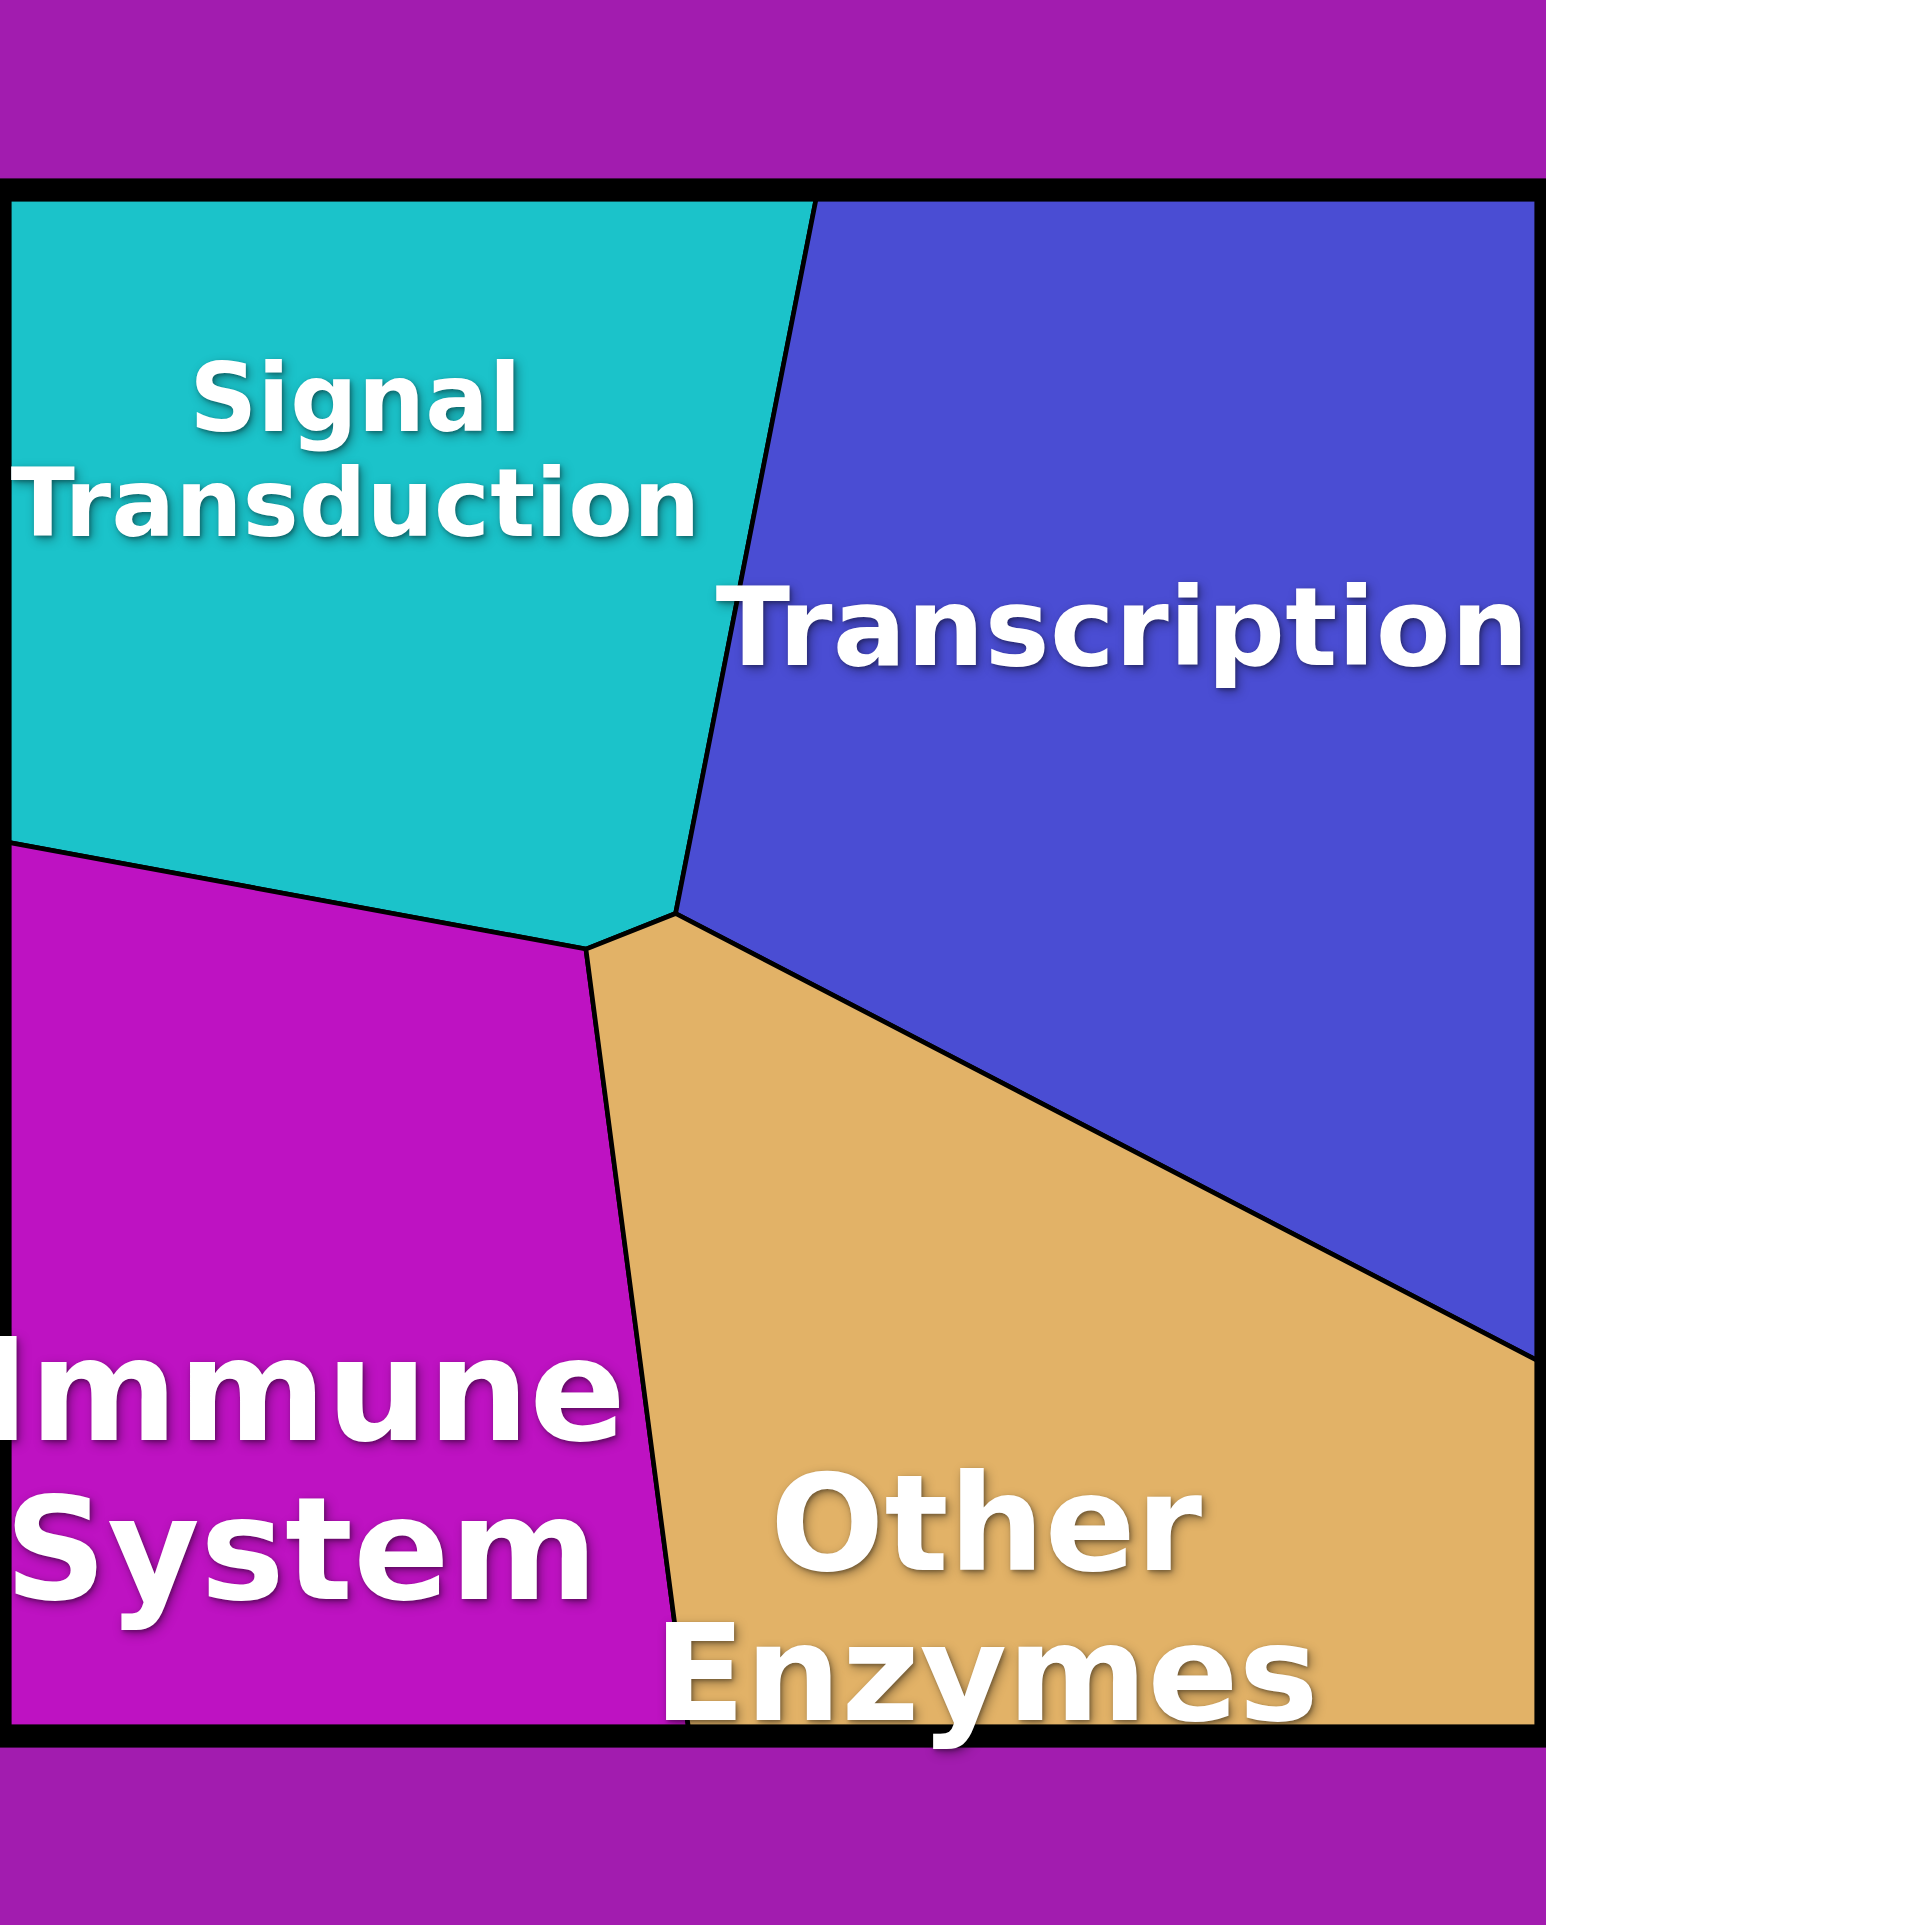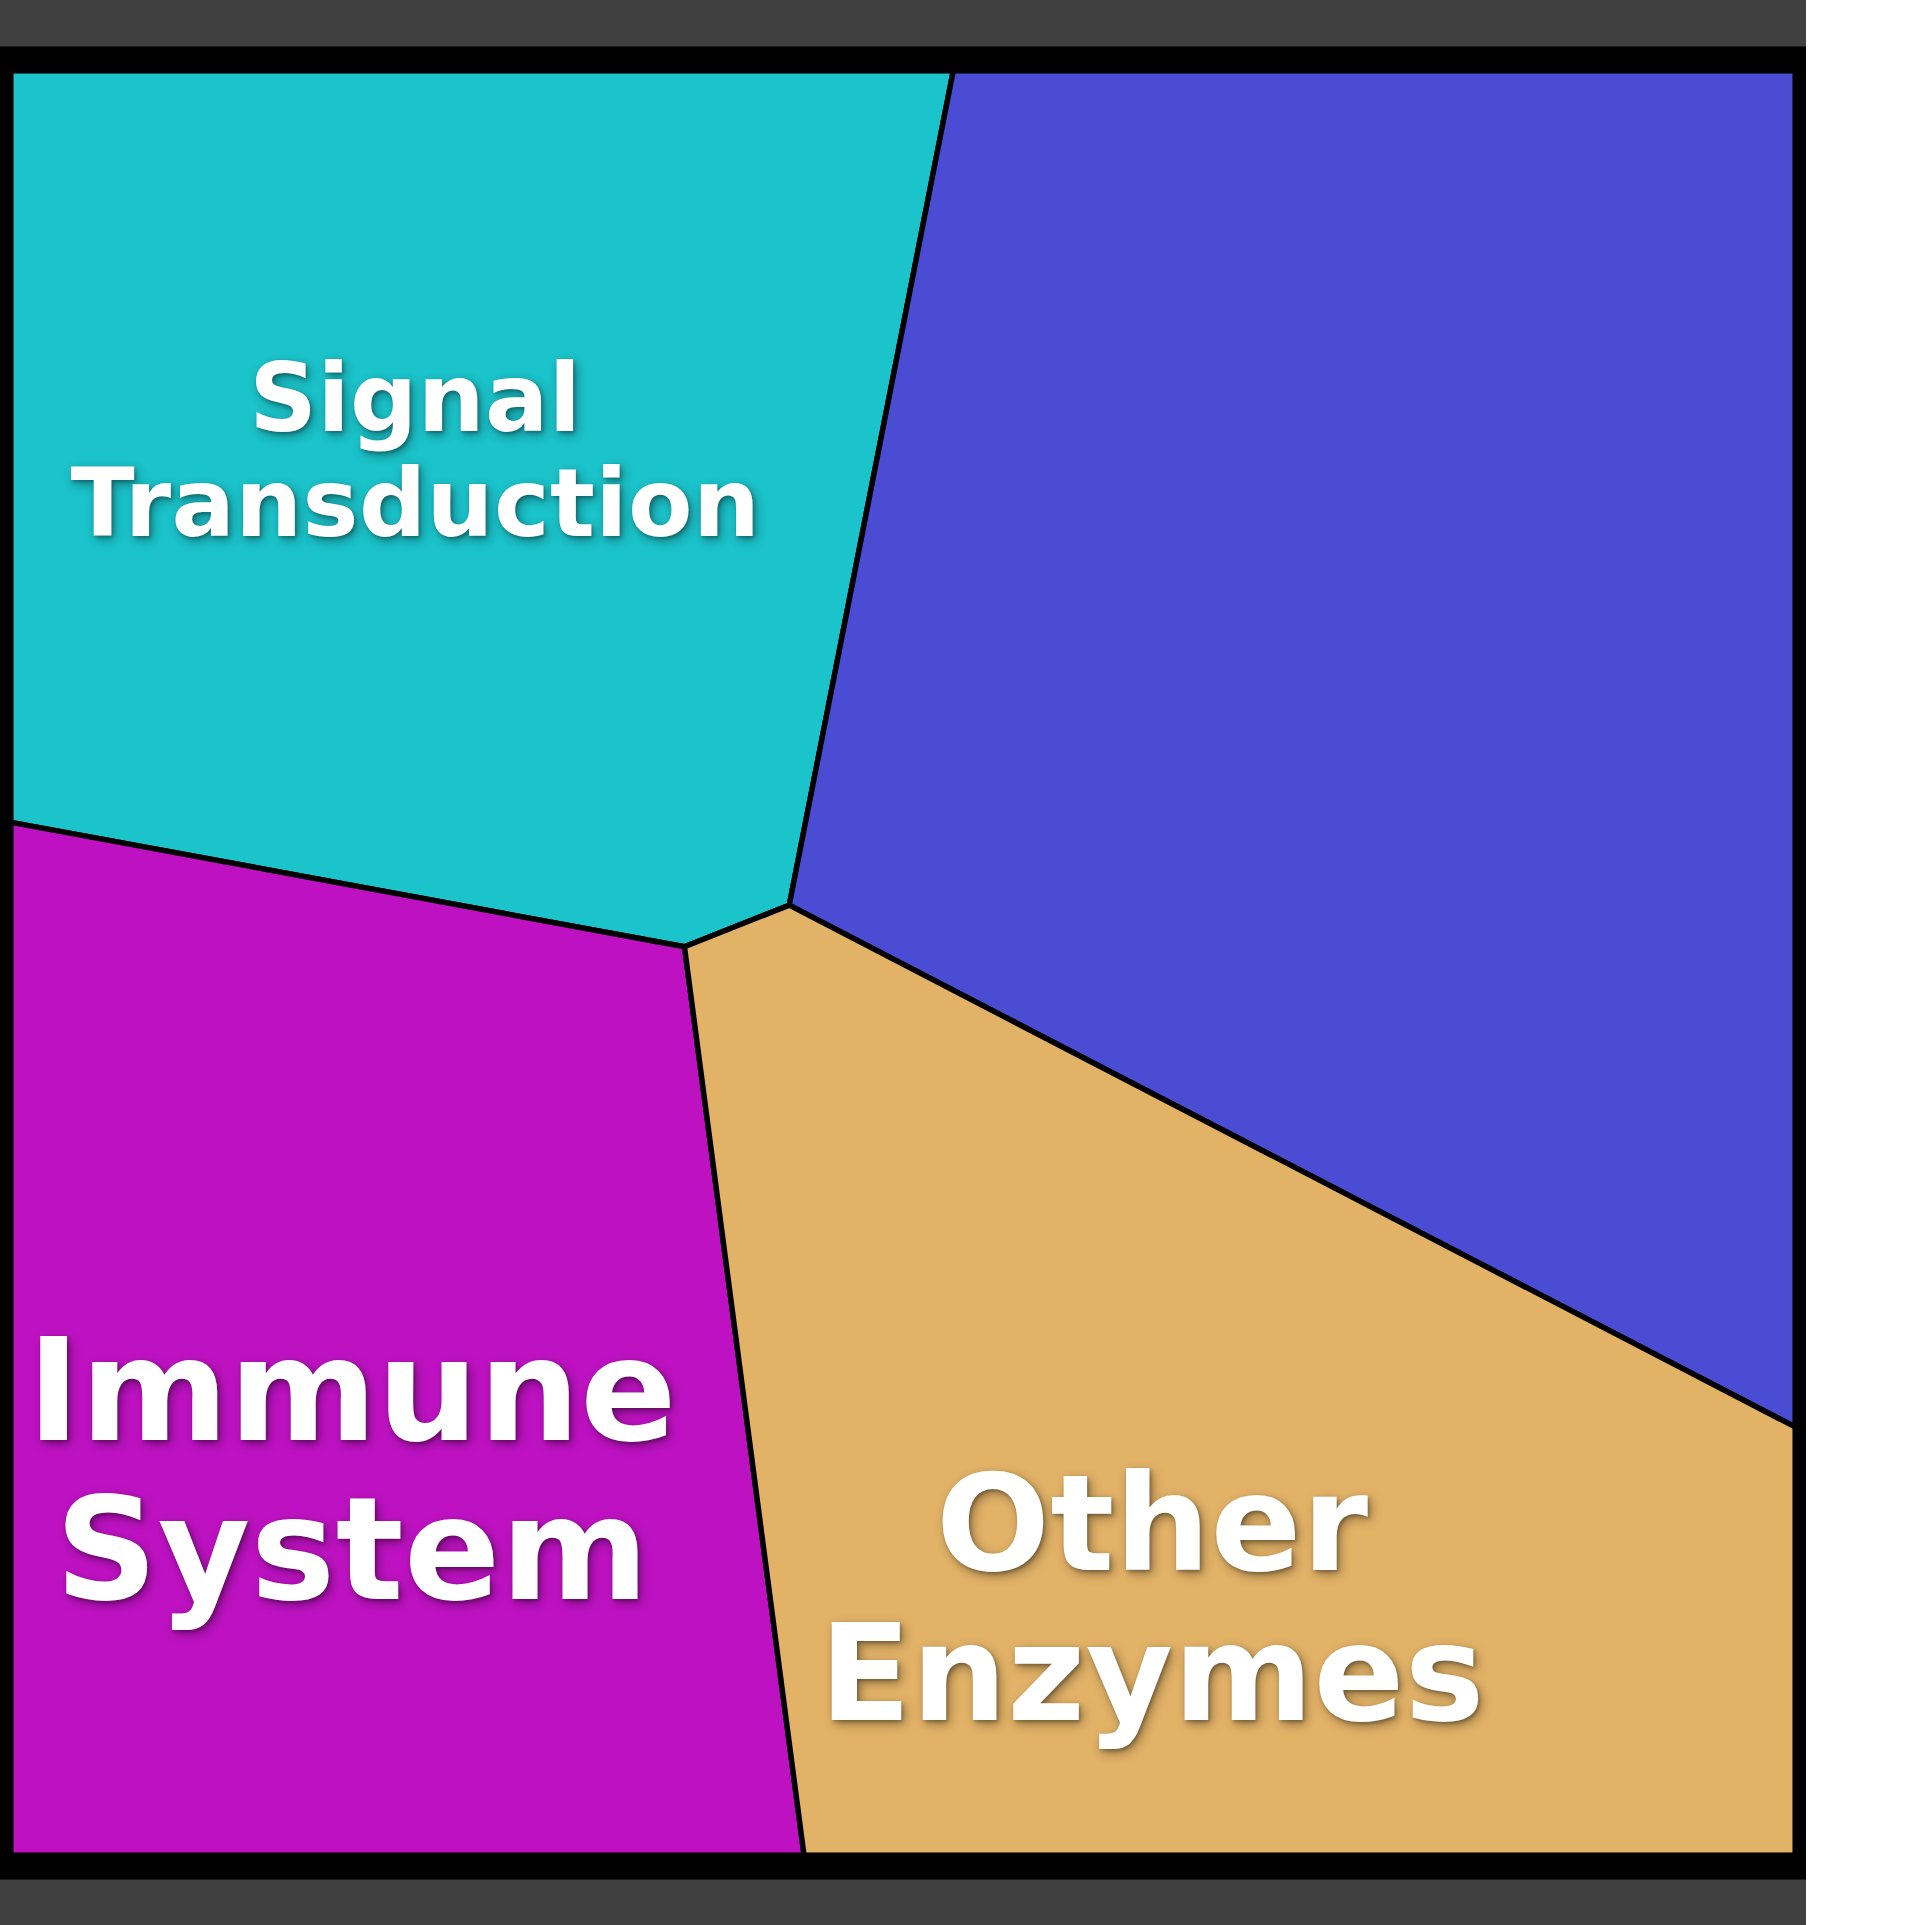--- a/index.html
+++ b/index.html
@@ -3,24 +3,24 @@
 <meta charset="utf-8">
 <style>
   html, body {
     margin: 0;
     padding: 0;
     background: #ffffff;
     font-family: "DejaVu Sans", "Liberation Sans", sans-serif;
   }
   .canvas {
     position: relative;
-    width: 1806px;
+    width: 1546px;
     height: 1926px;
     overflow: hidden;
-    background: #404040;
+    background: #a21caf;
   }
   .canvas svg {
     position: absolute;
     left: 0;
     top: 0;
     width: 100%;
     height: 100%;
     display: block;
   }
   .outer-border {
@@ -72,20 +72,21 @@
         <polygon points="529,0 1000,0 1000,760 437,468" fill="#4A4DD3" stroke="#000000" stroke-width="3" stroke-linejoin="round"></polygon>
         <polygon points="0,421 379,491 446,1000 0,1000" fill="#BE12C2" stroke="#000000" stroke-width="3" stroke-linejoin="round"></polygon>
         <polygon points="437,468 1000,760 1000,1000 446,1000 379,491" fill="#E2B267" stroke="#000000" stroke-width="3" stroke-linejoin="round"></polygon>
       </g>
     <rect class="outer-border" x="0" y="0" width="1000" height="1000"></rect>
   </svg>
 
   <div class="label label-signal">Signal
 Transduction</div>
 
+  <div class="label label-transcription">Transcription</div>
 
   <div class="label label-other">Other
 Enzymes</div>
 
   <div class="label label-immune">Immune
 System</div>
 </div>
 
 
 </body></html>

